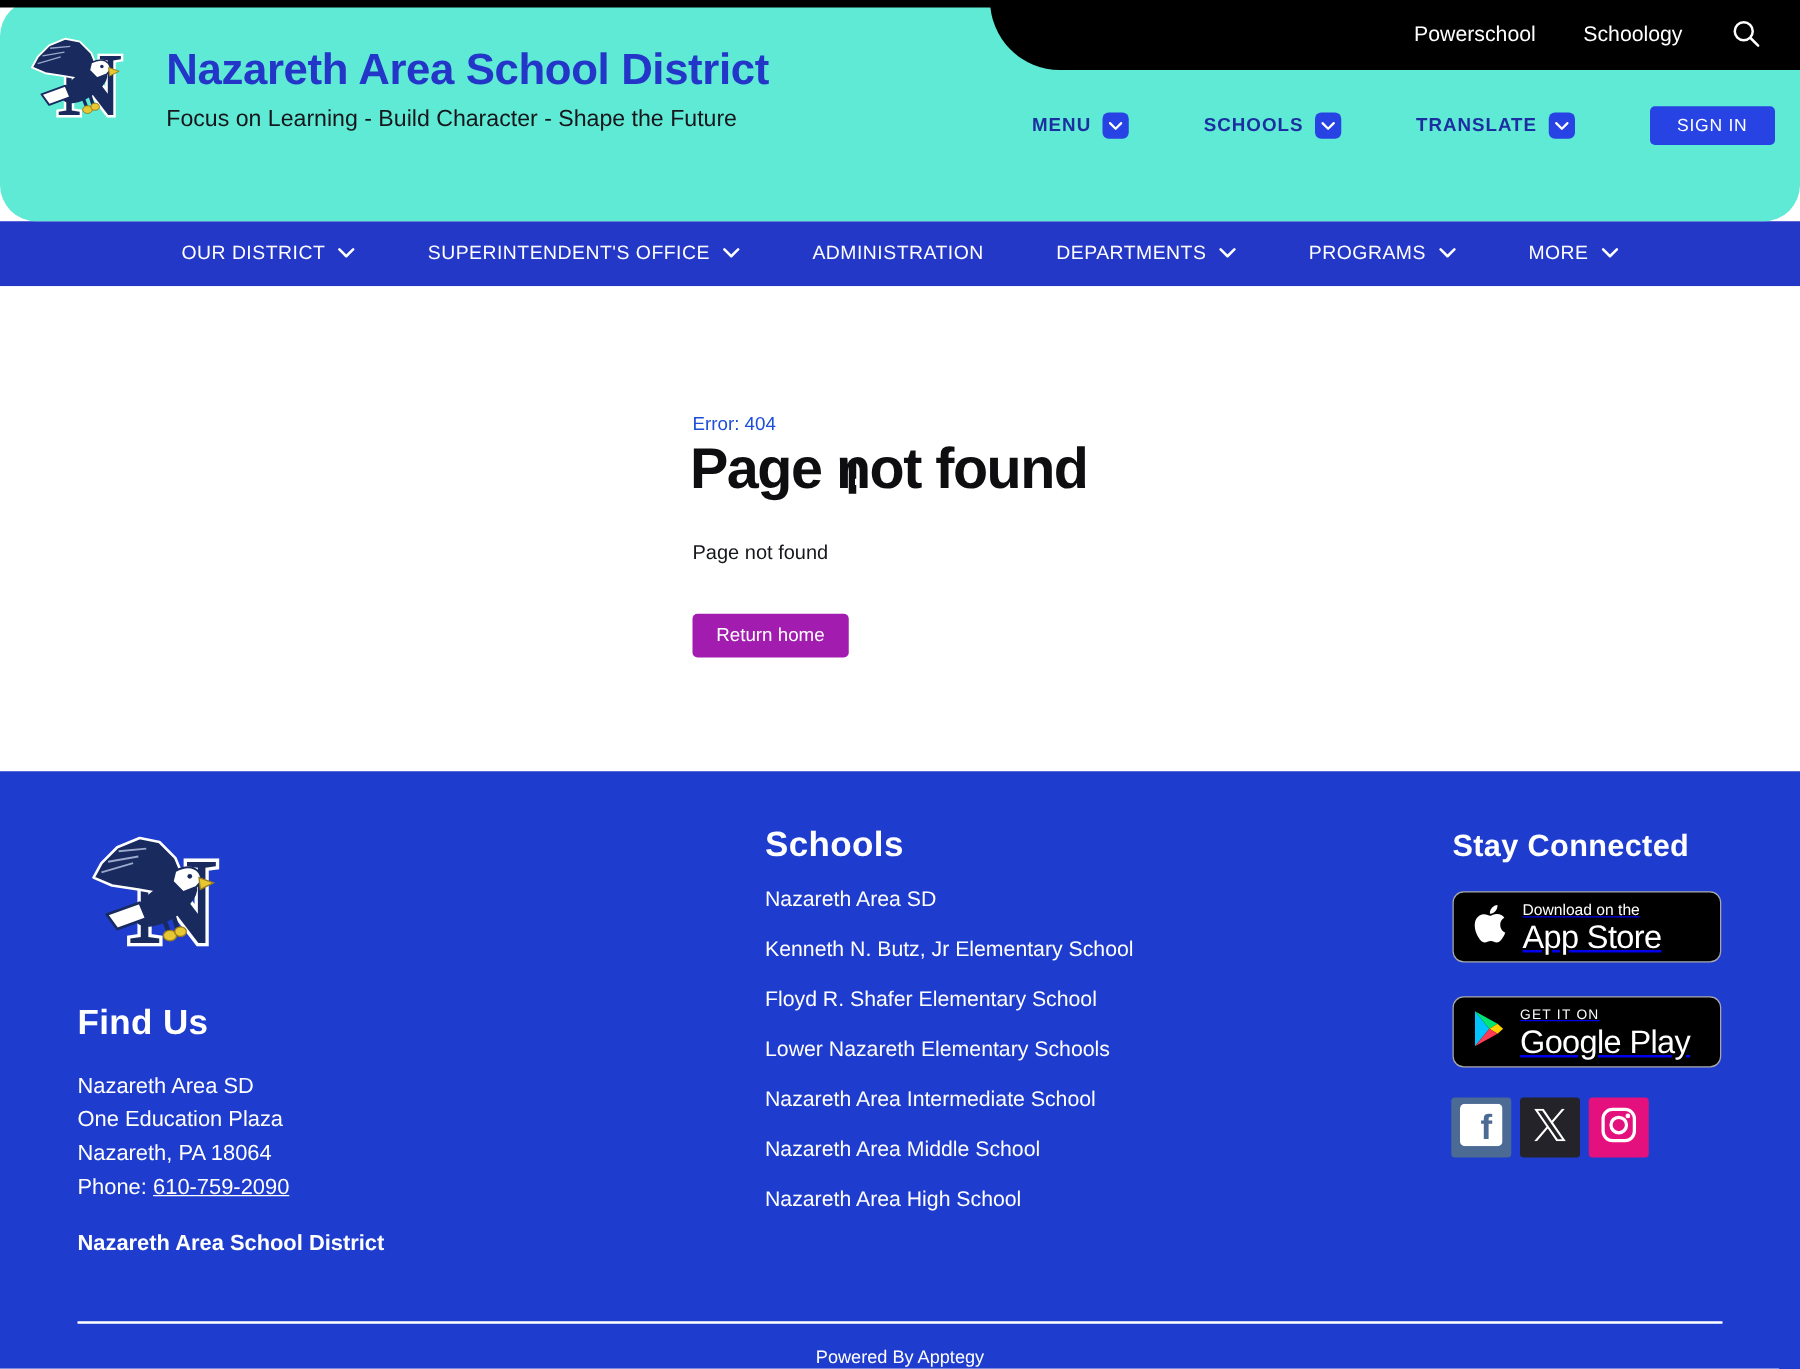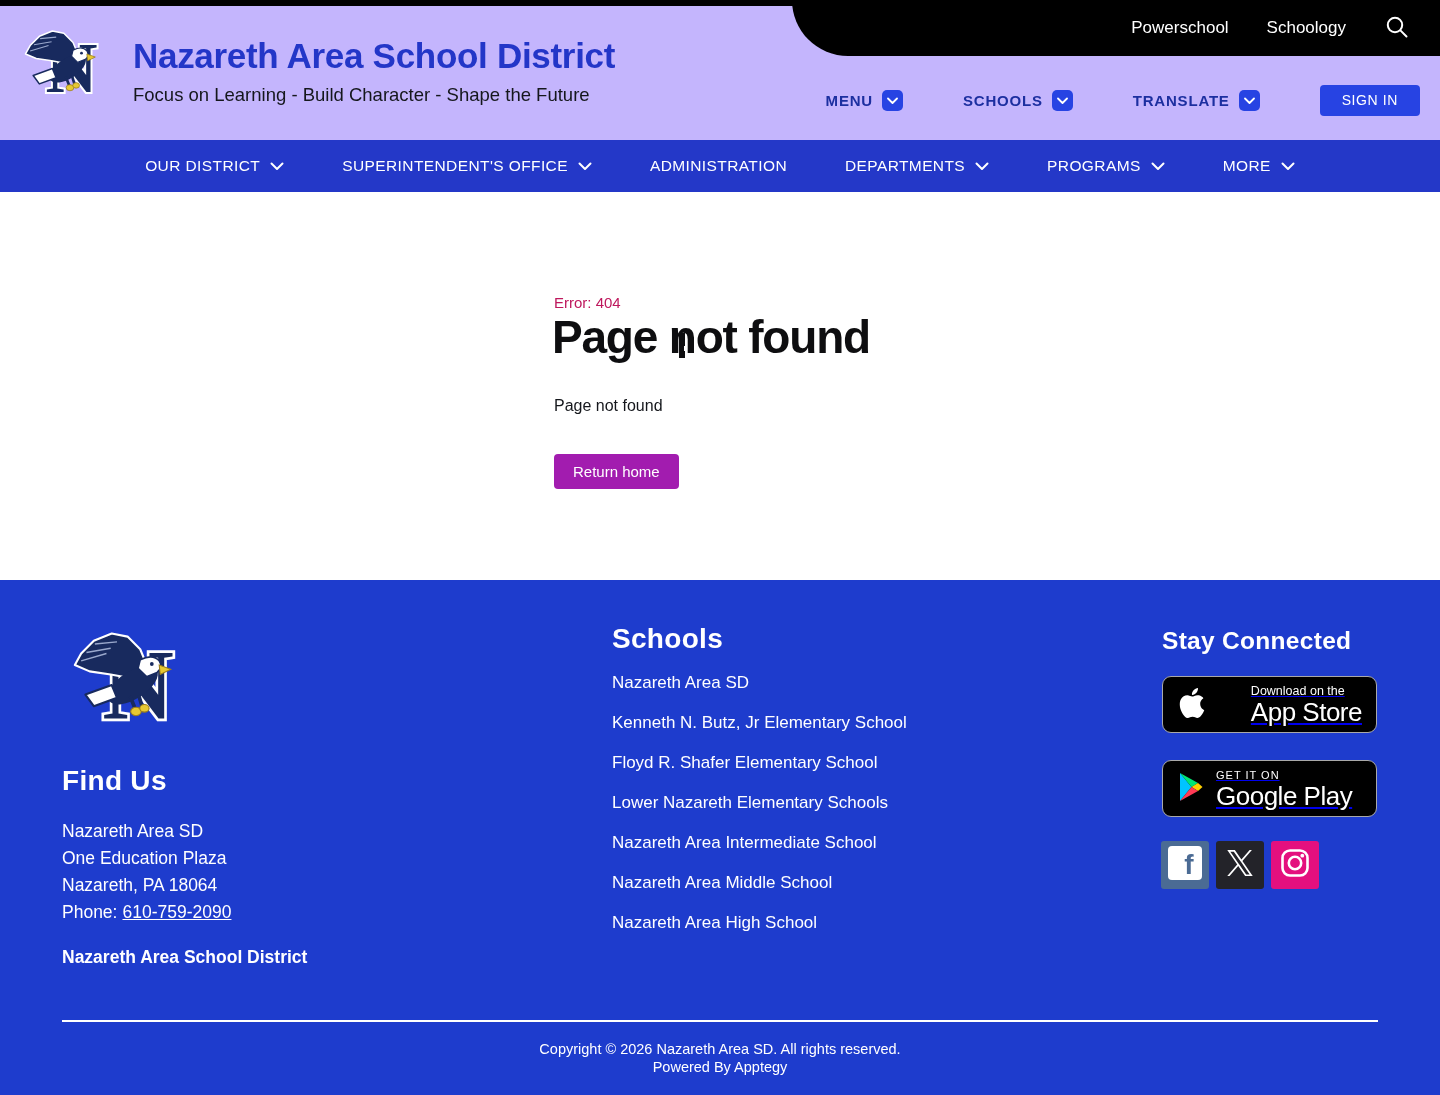--- a/index.html
+++ b/index.html
@@ -1,21 +1,21 @@
 <!DOCTYPE html>
 <html><head>
 <meta charset="utf-8">
 <style>
   * { margin:0; padding:0; box-sizing:border-box; }
   html,body { background:#e8e8e8; }
   body { font-family:"Liberation Sans", sans-serif; }
   .page { position:relative; width:1440px; height:1095px; background:#fff; overflow:hidden; margin:0 auto; }
 
   
-  .site-header { position:relative; width:100%; height:140px; background:#c4b5fd; }
+  .site-header { position:relative; width:100%; height:177px; background:#5eead4;border-radius:29px; }
   .black-strip { position:absolute; top:0; left:0; right:0; height:6px; background:#000; }
   .black-corner { position:absolute; top:0; right:0; width:648px; height:56px; background:#000;
                   border-bottom-left-radius:64px; z-index:3; }
   .utility { display:flex; align-items:center; justify-content:flex-end; height:100%;
              padding-right:30px; gap:38px; }
   .utility a { color:#fff; font-size:17px; text-decoration:none; }
   .search-btn { background:none; border:none; cursor:pointer; display:flex; align-items:center; }
 
   .brand-logo { position:absolute; left:24px; top:24px; width:92px; height:86px; display:block; }
   .brand-text { position:absolute; left:133px; top:38px; }
@@ -30,21 +30,21 @@
   .signin-btn { height:31px; padding:0 22px; background:#2743e3; color:#fff; border:none;
                 border-radius:4px; font-size:14px; letter-spacing:0.6px; font-family:inherit; cursor:pointer; }
 
   
   .main-nav { height:52px; background:#2438c8; display:flex; align-items:center; justify-content:center; gap:58px; }
   .nav-item { display:flex; align-items:center; gap:10px; cursor:pointer; }
   .nav-item .lbl { color:#fff; font-size:15.5px; letter-spacing:0.4px; }
 
   
   .main-content { position:relative; height:388px; background:#fff; }
-  .err-label { position:absolute; left:554px; top:102px; font-size:15px; color:#be185d; }
+  .err-label { position:absolute; left:554px; top:102px; font-size:15px; color:#1d4ed8; }
   .err-heading { position:absolute; left:552px; top:122px; font-size:46px; font-weight:bold;
                  color:#0e0e10; letter-spacing:-1.2px; line-height:1; }
   .cursor-artifact { position:absolute; left:679px; top:141px; width:6px; height:25px; background:#0e0e10; }
   .cursor-artifact::after { content:""; position:absolute; right:-2px; top:13px; width:3px; height:5px; background:#fff; }
   .err-message { position:absolute; left:554px; top:205px; font-size:16px; color:#15171c; }
   .return-home-btn { position:absolute; left:554px; top:262px; height:35px; padding:0 19px;
                      background:#a21caf; color:#fff; border:none; border-radius:4px; font-size:15px;
                      font-family:inherit; cursor:pointer; }
 
   
@@ -58,21 +58,21 @@
 
   .schools-heading { position:absolute; left:612px; top:43px; font-size:28px; font-weight:bold; letter-spacing:0.3px; }
   .schools-list { position:absolute; left:612px; top:93px; list-style:none; }
   .schools-list li { height:40px; }
   .schools-list a { color:#fff; text-decoration:none; font-size:17px; }
 
   .stay-heading { position:absolute; left:1162px; top:47px; font-size:24.5px; font-weight:bold; letter-spacing:0.3px; }
   .store-badge { position:absolute; left:1162px; width:215px; height:57px; background:#000;
                  border:1px solid #a9a9a9; border-radius:9px; display:flex; align-items:center;
                  padding:0 14px; gap:11px; cursor:pointer; }
-  .badge-app { top:96px;justify-content:space-between; }
+  .badge-app { top:96px; }
   .badge-play { top:180px; }
   .badge-text { display:flex; flex-direction:column; color:#fff; }
   .badge-top { font-size:12.5px; line-height:14px; }
   .badge-top.caps { font-size:11px; letter-spacing:1px; }
   .badge-bottom { font-size:26px; line-height:28px; letter-spacing:-0.5px; }
 
   .social-row { position:absolute; left:1161px; top:261px; display:flex; gap:7px; }
   .social-tile { width:48px; height:48px; border-radius:3px; display:flex; align-items:center;
                  justify-content:center; cursor:pointer; }
   .tile-fb { background:#4b6b94; }
@@ -306,18 +306,17 @@
             <rect x="3.5" y="3.5" width="25" height="25" rx="7.5" stroke="#fff" stroke-width="2.6"></rect>
             <circle cx="16" cy="16" r="6.2" stroke="#fff" stroke-width="2.6"></circle>
             <circle cx="23.3" cy="8.7" r="1.9" fill="#fff"></circle>
           </svg>
         </span>
       </a>
     </div>
 
     <div class="footer-divider"></div>
     <div class="copyright">
-      <div>Copyright © 2026 Nazareth Area SD. All rights reserved.</div>
       <div>Powered By Apptegy</div>
     </div>
   </footer>
 
 </div>
 
 </body></html>

